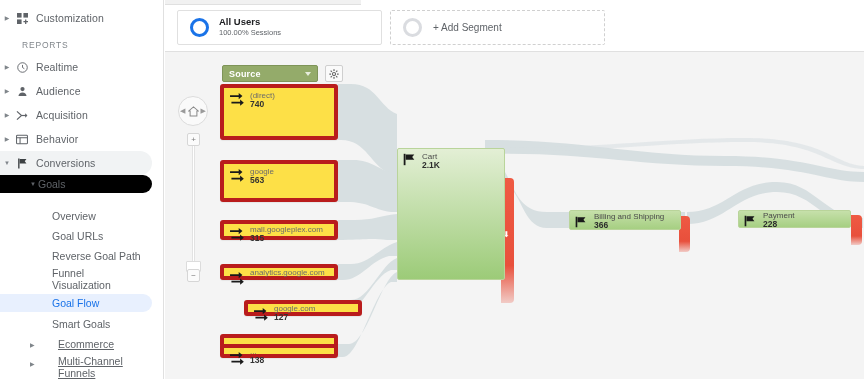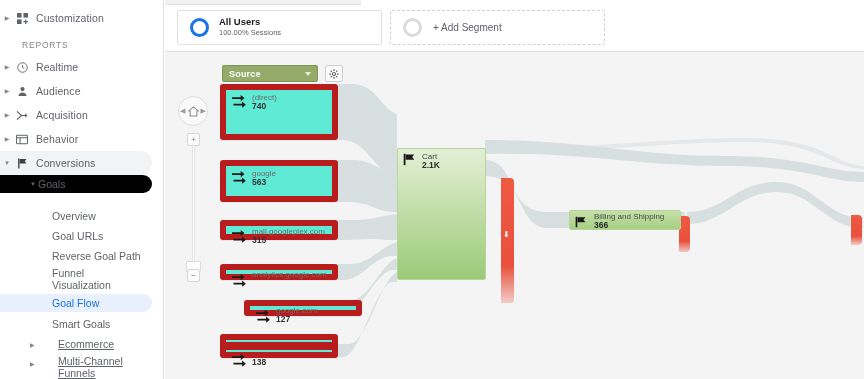--- a/index.html
+++ b/index.html
@@ -142,22 +142,22 @@
   }
   #zoom-plus { top:0; }
   #zoom-minus { top:136px; }
   #zoom-handle {
     position:absolute; left:-1px; top:128px; width:15px; height:11px;
     background:#fff; border:1px solid #dcdcdc; border-radius:1px;
   }
 
   
   .node {
-    position:absolute; background:#5eead4;
-    border:6px solid #b91c1c; border-radius:3px;
+    position:absolute; background:#fde047;
+    border:4px solid #b91c1c; border-radius:3px;
     box-shadow:0 1px 1px rgba(0,0,0,.06);
   }
   .node-label {
     position:absolute; left:26px; top:3px; font-size:8px; color:#6b6b6b;
     line-height:9.5px; white-space:nowrap;
   }
   .node-value {
     position:absolute; left:26px; top:12px; font-size:8.5px; color:#333;
     font-weight:bold; line-height:9.5px;
   }
@@ -446,21 +446,21 @@
             <path d="M1.5 10.4h9.3V8l4 3.4-4 3.4v-2.4H1.5z" fill="#1a1a1a"></path>
           </svg>
       </span>
       <span class="node-label" style="top:-1px;">...</span>
       <span class="node-value" style="top:8px;">138</span>
     </div>
 
     <div class="dropoff" style="left:336px;top:126px;width:13px;height:125px;">
       <span class="dropoff-arrow" style="top:52px;">⬇</span>
     </div>
-    <div class="gnode" style="left:232px;top:96px;width:89px;height:132px;">
+    <div class="gnode" style="left:232px;top:96px;width:108px;height:132px;">
       <span class="flag-icon">
         <svg width="13" height="13" viewBox="0 0 13 13">
             <path d="M1.6 0.8v11.4" stroke="#1a1a1a" stroke-width="1.8"></path>
             <path d="M2.7 1.4h8.6l-2.1 2.6 2.1 2.7H2.7z" fill="#1a1a1a"></path>
           </svg>
       </span>
       <span class="glabel2">Cart</span>
       <span class="gvalue">2.1K</span>
     </div>
 
@@ -470,15 +470,25 @@
         <svg width="12" height="12" viewBox="0 0 13 13">
             <path d="M1.6 0.8v11.4" stroke="#1a1a1a" stroke-width="1.8"></path>
             <path d="M2.7 1.4h8.6l-2.1 2.6 2.1 2.7H2.7z" fill="#1a1a1a"></path>
           </svg>
       </span>
       <span class="glabel2" style="top:1px;">Billing and Shipping</span>
       <span class="gvalue" style="top:10px;">366</span>
     </div>
 
     <div class="dropoff" style="left:686px;top:163px;width:11px;height:30px;"></div>
+    <div class="gnode flat" style="left:573px;top:158px;width:113px;height:18px;">
+      <span class="flag-icon" style="top:2px;">
+        <svg width="12" height="12" viewBox="0 0 13 13">
+            <path d="M1.6 0.8v11.4" stroke="#1a1a1a" stroke-width="1.8"></path>
+            <path d="M2.7 1.4h8.6l-2.1 2.6 2.1 2.7H2.7z" fill="#1a1a1a"></path>
+          </svg>
+      </span>
+      <span class="glabel2" style="top:0px;">Payment</span>
+      <span class="gvalue" style="top:9px;">228</span>
+    </div>
 
   </div>
 </div>
 
 </body></html>

